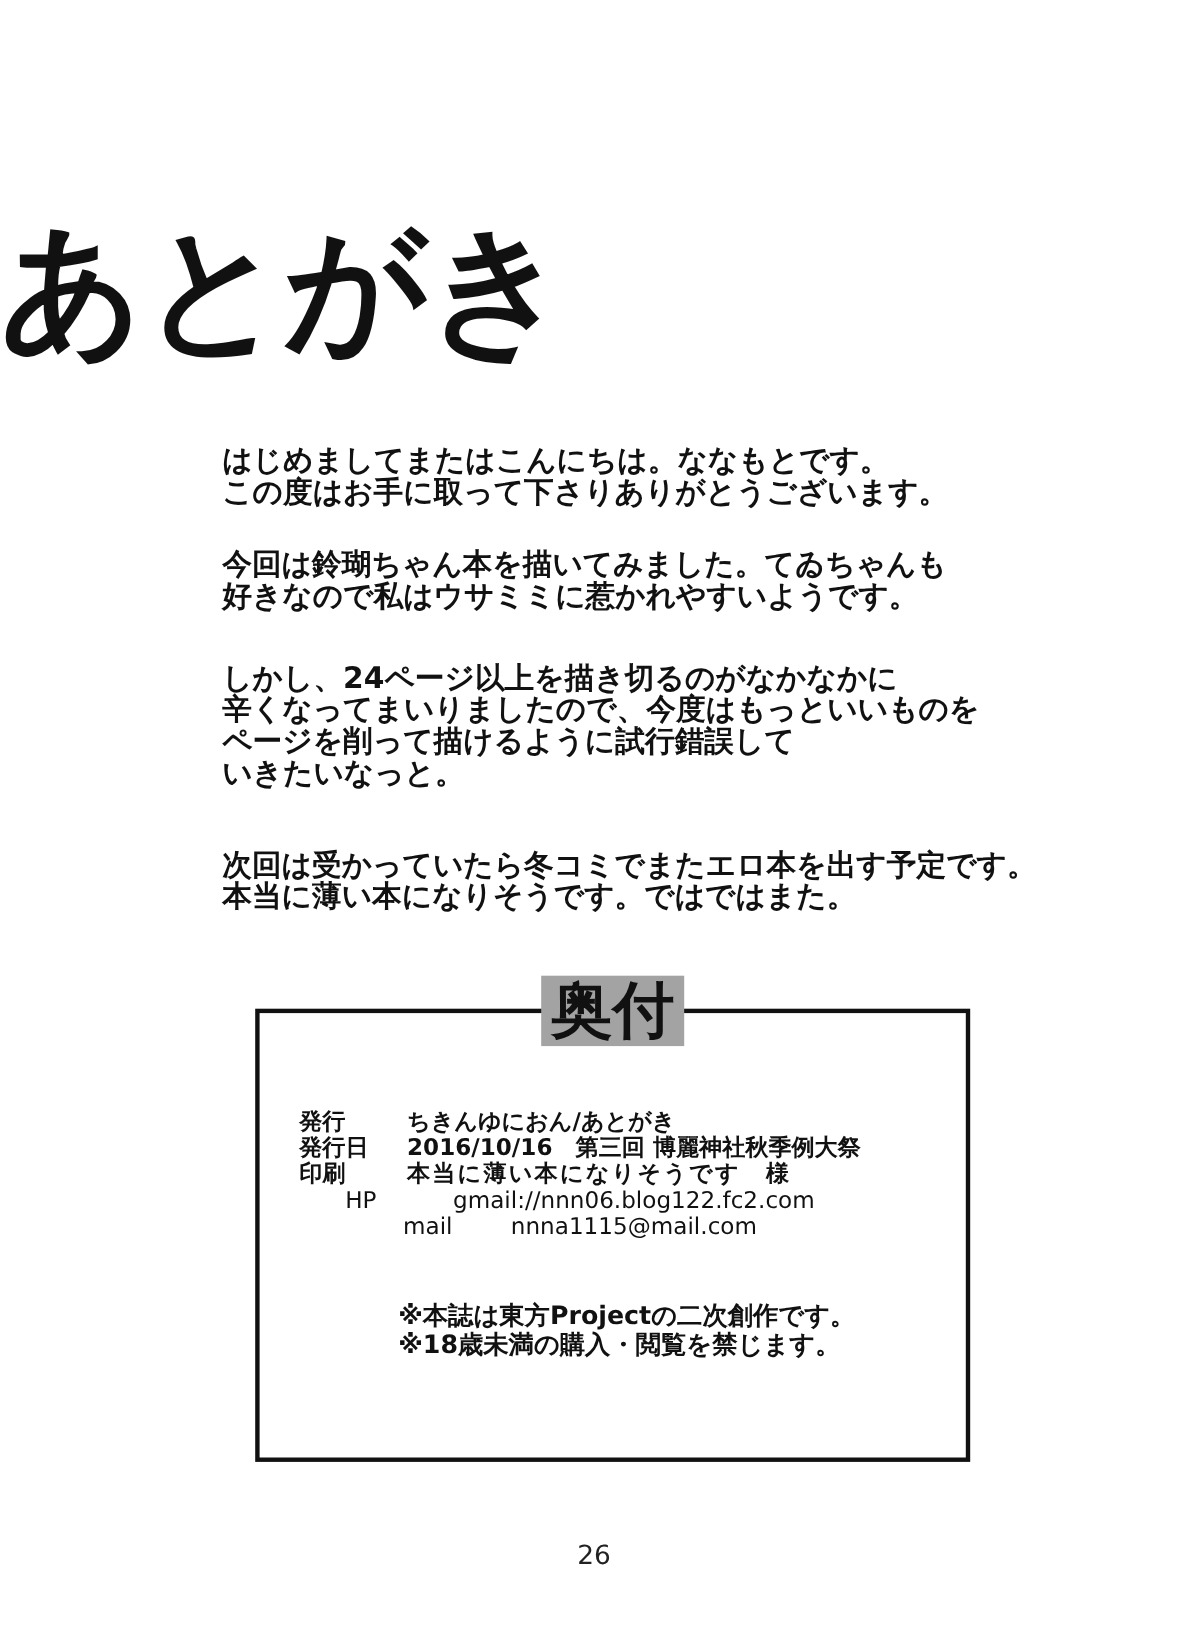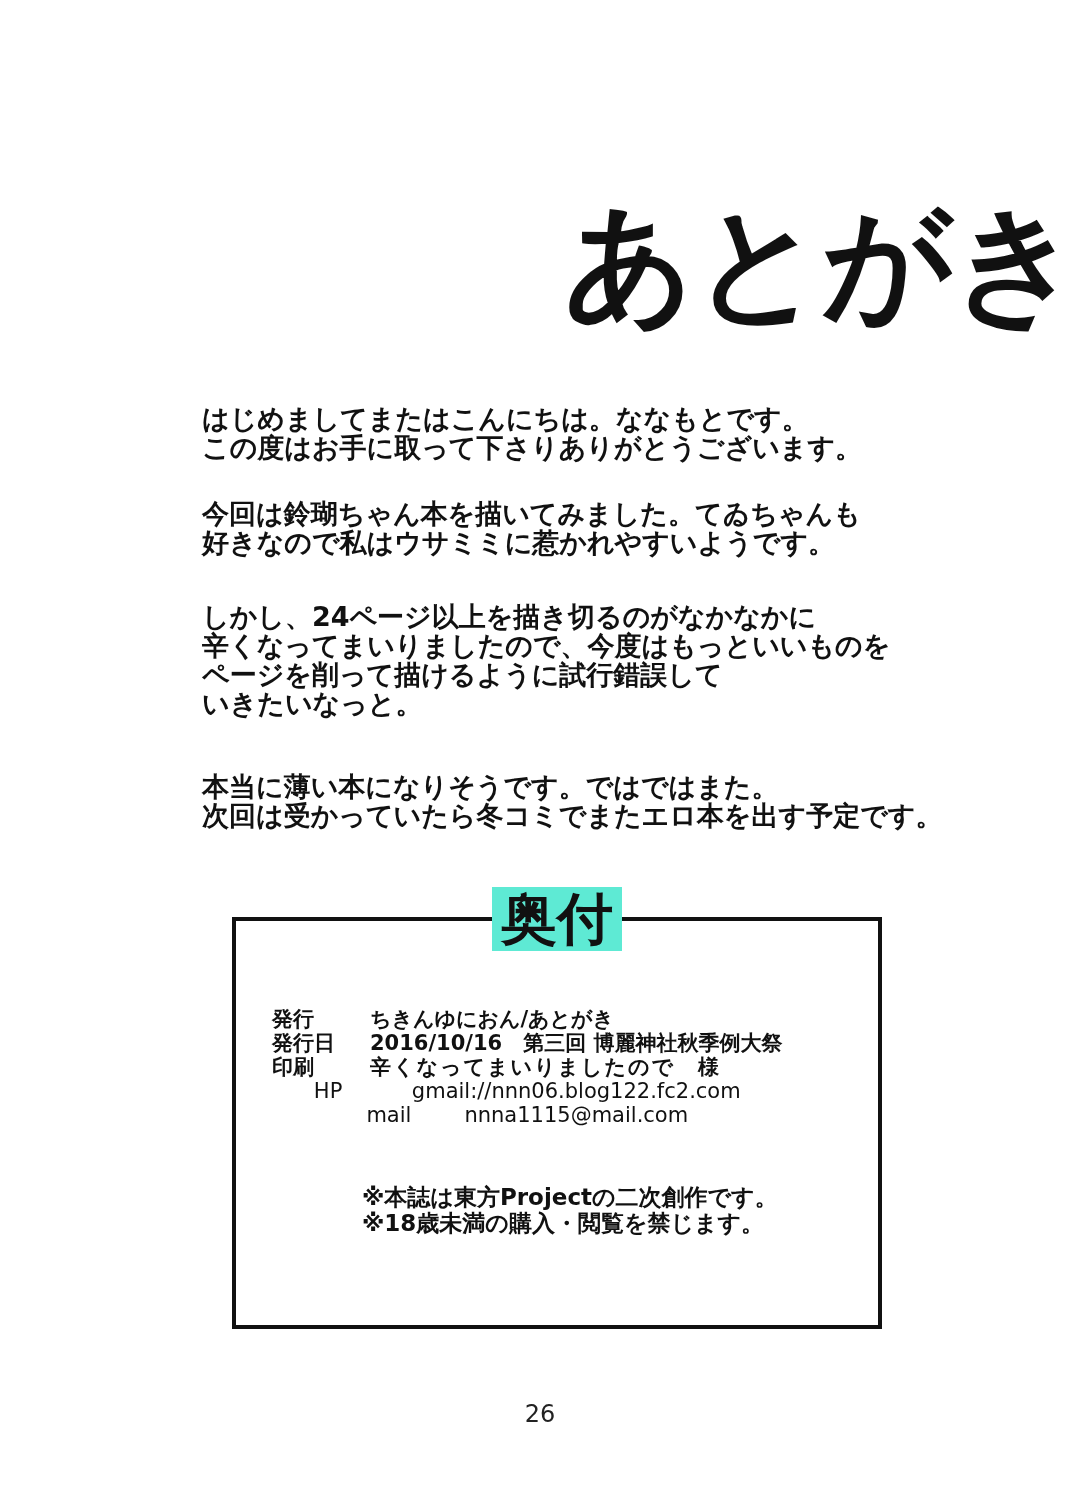--- a/index.html
+++ b/index.html
@@ -15,21 +15,21 @@
     font-family: "DejaVu Sans", "Liberation Sans", sans-serif;
     overflow: hidden;
   }
 
   
   .page-title {
     position: absolute;
     top: 178px;
     left: 0;
     right: 0;
-    text-align: right;
+    text-align: left;
     font-family: "DejaVu Serif", "Liberation Serif", serif;
     font-weight: 700;
     font-size: 128px;
     line-height: 168px;
     letter-spacing: -2px;
     white-space: nowrap;
   }
 
   
   .para {
@@ -54,21 +54,21 @@
     height: 412px;
     border: 4px solid #111111;
     box-sizing: border-box;
     background: #ffffff;
   }
   .colophon-legend {
     position: absolute;
     top: -34px;
     left: 50%;
     transform: translateX(-50%);
-    background: #5eead4;
+    background: #a3a3a3;
     padding: 0 9px;
     font-weight: 700;
     font-size: 56px;
     line-height: 64px;
     white-space: nowrap;
   }
   .colophon-rows {
     position: absolute;
     left: 36px;
     top: 86px;
@@ -125,40 +125,40 @@
 </div>
 
 <div class="para para-3">
   <div>しかし、24ページ以上を描き切るのがなかなかに</div>
   <div>辛くなってまいりましたので、今度はもっといいものを</div>
   <div>ページを削って描けるように試行錯誤して</div>
   <div>いきたいなっと。</div>
 </div>
 
 <div class="para para-4">
+  <div>次回は受かっていたら冬コミでまたエロ本を出す予定です。</div>
   <div>本当に薄い本になりそうです。ではではまた。</div>
-  <div>次回は受かっていたら冬コミでまたエロ本を出す予定です。</div>
 </div>
 
 <div class="colophon-box">
 
   <div class="colophon-legend">奥付</div>
 
   <div class="colophon-rows">
     <div class="colophon-row jp">
       <span class="colophon-label">発行</span>
       <span class="colophon-value">ちきんゆにおん/あとがき</span>
     </div>
     <div class="colophon-row jp">
       <span class="colophon-label">発行日</span>
       <span class="colophon-value">2016/10/16　第三回 博麗神社秋季例大祭</span>
     </div>
     <div class="colophon-row jp">
       <span class="colophon-label">印刷</span>
-      <span class="colophon-value spread">辛くなってまいりましたので　様</span>
+      <span class="colophon-value spread">本当に薄い本になりそうです　様</span>
     </div>
     <div class="colophon-row latin">
       <span class="colophon-label">HP</span>
       <span class="colophon-value">gmail://nnn06.blog122.fc2.com</span>
     </div>
     <div class="colophon-row latin">
       <span class="colophon-label">mail</span>
       <span class="colophon-value">nnna1115@mail.com</span>
     </div>
   </div>

